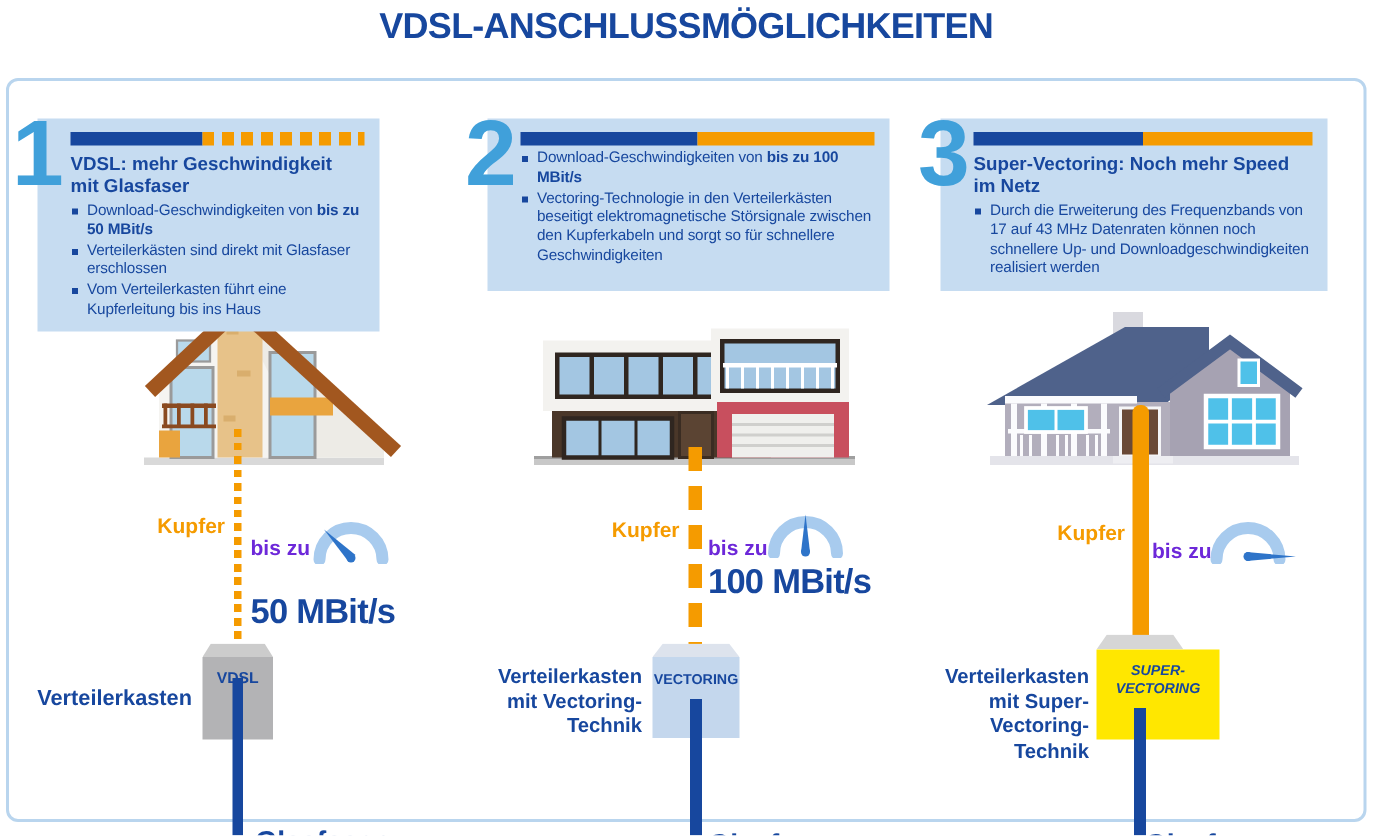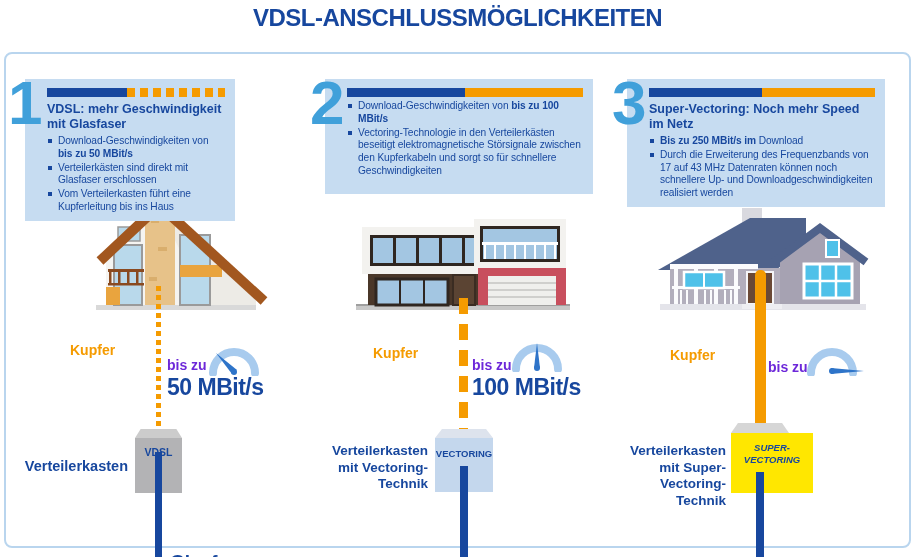--- a/index.html
+++ b/index.html
@@ -24,21 +24,21 @@
   .bullet{display:flex;font-size:10.2px;line-height:12.8px;letter-spacing:-0.1px;color:#17479e;margin:0 0 1px 0;}
   .bsq{width:4px;height:4px;background:#17479e;margin:4px 6px 0 1px;flex:none;}
   
   .house{position:absolute;z-index:1;}
   
   .copper{position:absolute;z-index:2;}
   .copper.dotted{background:repeating-linear-gradient(180deg,#f59b00 0 5px,rgba(0,0,0,0) 5px 9px);}
   .copper.dashed{background:repeating-linear-gradient(180deg,#f59b00 0 16px,rgba(0,0,0,0) 16px 26px);}
   .copper.solid{background:#f59b00;}
   .fiber{position:absolute;background:#17479e;z-index:4;}
-  .kupfer{position:absolute;width:80px;font-size:14px;font-weight:bold;color:#f59b00;z-index:2;}
+  .kupfer{position:absolute;width:80px;text-align:right;font-size:14px;font-weight:bold;color:#f59b00;z-index:2;}
   .biszu{position:absolute;font-size:14px;font-weight:bold;color:#6d28d9;}
   .speedval{position:absolute;font-size:23px;font-weight:bold;color:#17479e;letter-spacing:-0.5px;}
   .gauge{position:absolute;}
   
   .cab-top{position:absolute;z-index:2;-webkit-clip-path:polygon(12% 0,88% 0,100% 100%,0 100%);
            clip-path:polygon(12% 0,88% 0,100% 100%,0 100%);}
   .cab-body{position:absolute;z-index:3;text-align:center;box-sizing:border-box;
             font-weight:bold;color:#17479e;}
   .cab-gray{background:#b3b3b5;} .cab-gray-top{background:#cccccc;}
   .cab-blue{background:#c4d7ed;} .cab-blue-top{background:#dde3ed;}
@@ -49,21 +49,21 @@
 </style>
 </head>
 <body>
 
 <div class="stage">
 
   <div class="title">VDSL-ANSCHLUSSMÖGLICHKEITEN</div>
   <div class="frame"></div>
 
   <div class="stepnum" style="left:8px;top:72px;">1</div>
-  <div class="panel" style="left:25px;top:79px;width:210px;">
+  <div class="panel" style="left:25px;top:79px;width:228px;">
     <div class="bar">
       <div class="bar-blue pw45"></div>
       <div class="bar-orange-dash"></div>
     </div>
     <div class="heading">VDSL: mehr Geschwindigkeit mit Glasfaser</div>
     <ul class="bullets">
       <li class="bullet">
           <span class="bsq"></span>
           <span><span>Download-Geschwindigkeiten von </span><b>bis zu 50 MBit/s</b><span></span></span>
         </li>
@@ -106,21 +106,21 @@
   <div class="copper dotted" style="left:156px;top:286px;width:5px;height:146px;"></div>
   <div class="kupfer" style="left:70px;top:342px;">Kupfer</div>
   <div class="gauge" style="left:208px;top:344px;">
     <svg width="52" height="32" viewBox="0 0 52 32">
       <path d="M5,29 A21,21 0 1 1 47,29" fill="none" stroke="#a8cbee" stroke-width="8" stroke-linecap="round"></path>
       <polygon points="24,30 29,26 8,9" fill="#2e74c9"></polygon>
       <circle cx="26" cy="28" r="3" fill="#2e74c9"></circle>
     </svg>
   </div>
   <div class="biszu" style="left:167px;top:357px;">bis zu</div>
-  <div class="speedval" style="left:167px;top:374px;">50 MBit/s</div>
+  <div class="speedval" style="left:167px;top:394px;">50 MBit/s</div>
 
   <div class="cablabel" style="left:18px;top:458px;width:110px;font-size:14.5px;">
     <div>Verteilerkasten</div>
   </div>
   <div class="cab-top cab-gray-top" style="left:135px;top:429px;width:47px;height:9px;"></div>
   <div class="cab-body cab-gray" style="left:135px;top:438px;width:47px;height:55px;padding-top:8px;font-size:10.5px;">
     <div>VDSL</div>
   </div>
   <div class="fiber" style="left:155px;top:452px;width:7px;height:105px;"></div>
   <div class="fiberlabel" style="left:170px;top:511px;">Glasfaser</div>
@@ -207,24 +207,20 @@
   <div class="stepnum" style="left:612px;top:72px;">3</div>
   <div class="panel" style="left:627px;top:79px;width:258px;">
     <div class="bar">
       <div class="bar-blue pw50"></div>
       <div class="bar-orange"></div>
     </div>
     <div class="heading">Super-Vectoring: Noch mehr Speed im Netz</div>
     <ul class="bullets">
       <li class="bullet">
           <span class="bsq"></span>
-          <span><span></span><b>Bis zu 250 MBit/s im</b><span> Download</span></span>
-        </li>
-      <li class="bullet">
-          <span class="bsq"></span>
           <span><span>Durch die Erweiterung des Frequenzbands von 17 auf 43 MHz Datenraten können noch schnellere Up- und Downloadgeschwindigkeiten realisiert werden</span><b></b><span></span></span>
         </li>
     </ul>
   </div>
 
   <div class="house" style="left:658px;top:206px;">
     <svg width="214" height="106" viewBox="0 0 214 106">
       <rect x="2" y="98" width="206" height="6" fill="#e4e4ea"></rect>
       <rect x="84" y="2" width="20" height="30" fill="#d9d9df"></rect>
       <polygon points="0,64 92,12 148,12 148,40 118,64" fill="#4f628b"></polygon>

